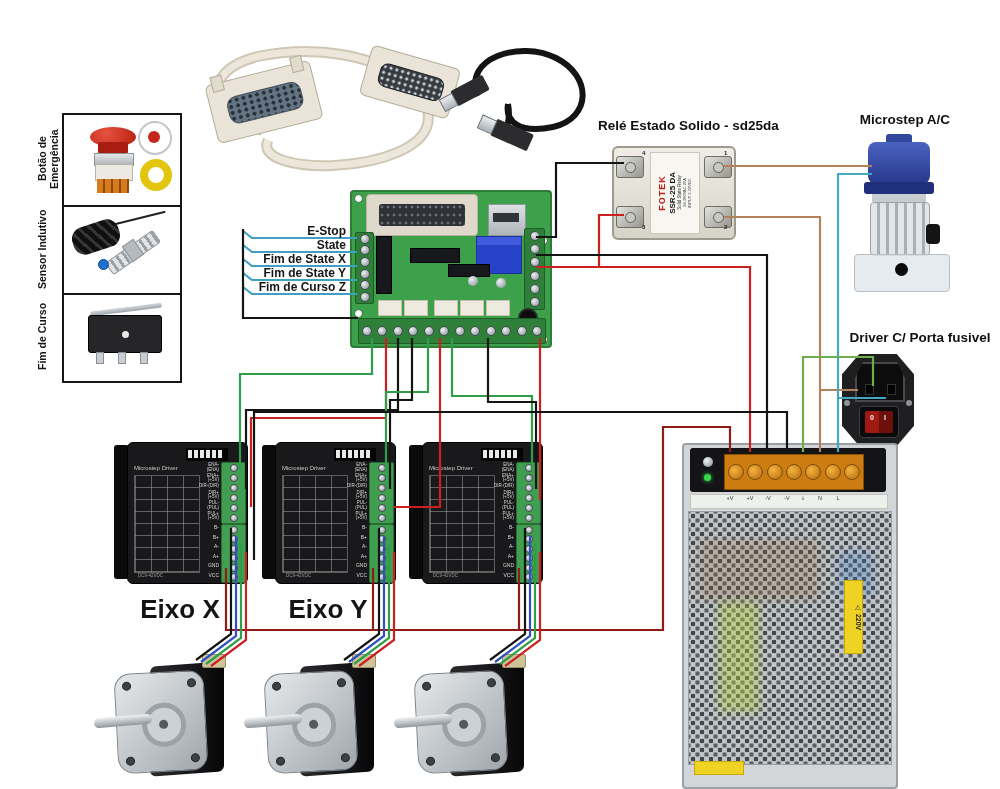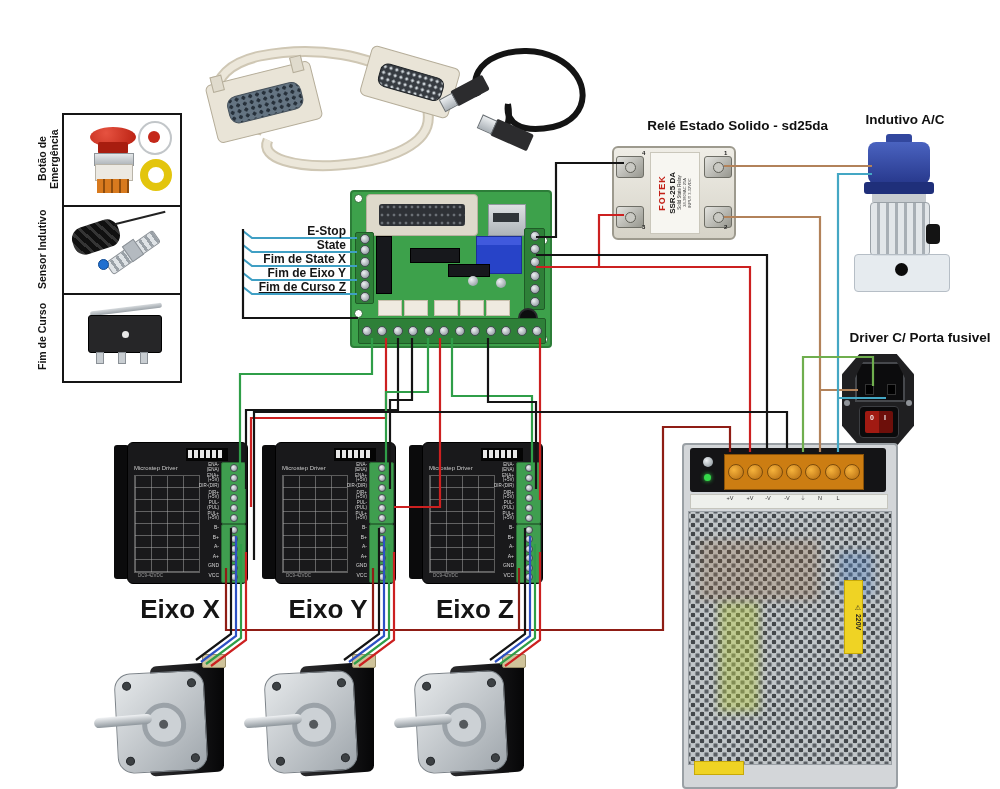--- a/index.html
+++ b/index.html
@@ -1,21 +1,21 @@
 <!DOCTYPE html>
 <html><head>
 <meta charset="utf-8">
 <style>
   html,body{margin:0;padding:0;background:#fff;}
   #stage{position:relative;width:1000px;height:789px;background:#fff;overflow:hidden;
          font-family:"Liberation Sans","DejaVu Sans",sans-serif;color:#151515;}
   .c{position:absolute;}
   svg.layer{position:absolute;left:0;top:0;pointer-events:none;}
   #art{z-index:1;} #wires{z-index:10;}
-  .title{position:absolute;font-weight:bold;font-size:13.5px;z-index:20;color:#101010;text-align:right;}
+  .title{position:absolute;font-weight:bold;font-size:13.5px;z-index:20;color:#101010;}
 
   
   .sb-box{position:absolute;left:62px;width:116px;background:#fff;border:2px solid #151515;z-index:2;}
   .sb-lab{position:absolute;left:36px;width:16px;writing-mode:vertical-rl;transform:rotate(180deg);
           font-size:10.5px;font-weight:bold;text-align:center;z-index:2;}
   .mush-cap{position:absolute;left:26px;top:12px;width:46px;height:20px;border-radius:50%;
             background:radial-gradient(circle at 35% 30%,#e65240,#b81f10);}
   .mush-stem{position:absolute;left:34px;top:27px;width:30px;height:12px;background:#a81d0f;border-radius:2px;}
   .mush-collar{position:absolute;left:30px;top:38px;width:38px;height:11px;background:linear-gradient(#e4e7e9,#aeb4b8);border:1px solid #8f959a;}
   .mush-body{position:absolute;left:31px;top:49px;width:36px;height:15px;background:#ece9e2;border:1px solid #b9b4a8;}
@@ -282,21 +282,21 @@
       <div class="vtext">
         <span class="r-brand">FOTEK</span>
         <span class="r-model">SSR-25 DA</span>
         <span class="r-type">Solid State Relay</span>
         <span class="r-rate">24-380VAC 25A</span>
         <span class="r-rate">INPUT 3-32VDC</span>
       </div>
     </div>
   </div>
 
-  <div class="title" style="left:845px;top:112px;width:120px;text-align:center;">Indutivo A/C</div>
+  <div class="title" style="left:845px;top:112px;width:120px;text-align:center;">Microstep A/C</div>
   <div id="spindle" class="c">
     <div id="sp-nub"></div>
     <div id="sp-cap"></div>
     <div id="sp-band"></div>
     <div id="sp-neck"></div>
     <div id="sp-body"></div>
     <div id="sp-knob"></div>
     <div id="sp-base"></div>
   </div>
 
@@ -517,21 +517,20 @@
       </div>
       <div class="drv-blk drv-blk2">
         <span class="term"></span>
         <span class="term"></span>
         <span class="term"></span>
         <span class="term"></span>
         <span class="term"></span>
         <span class="term"></span>
       </div>
       <div class="drv-bottom">DC9-42VDC</div>
-      <div class="drv-axis">Eixo Z</div>
     </div>
 
     <div class="motor" style="left: 116px; top: 656px;">
       <div class="mot-body"></div>
       <div class="mot-conn"></div>
       <div class="mot-plate">
         <i class="scr s1"></i>
         <i class="scr s2"></i>
         <i class="scr s3"></i>
         <i class="scr s4"></i>
@@ -561,22 +560,22 @@
         <i class="scr s2"></i>
         <i class="scr s3"></i>
         <i class="scr s4"></i>
         <div class="mot-hub"></div>
       </div>
       <div class="mot-shaft"></div>
     </div>
   <div class="sigl" style="top: 225px;">E-Stop</div>
     <div class="sigl" style="top: 239px;">State</div>
     <div class="sigl" style="top: 253px;">Fim de State X</div>
-    <div class="sigl" style="top: 267px;">Fim de Eixo Y</div>
-    <div class="sigl" style="top: 281px; text-decoration: underline;">Fim de Curso Z</div>
+    <div class="sigl" style="top: 267px;">Fim de State Y</div>
+    <div class="sigl" style="top: 281px;">Fim de Curso Z</div>
     <span class="psu-tl" style="left: 730px;">+V</span>
     <span class="psu-tl" style="left: 750px;">+V</span>
     <span class="psu-tl" style="left: 768px;">-V</span>
     <span class="psu-tl" style="left: 787px;">-V</span>
     <span class="psu-tl" style="left: 803px;">⏚</span>
     <span class="psu-tl" style="left: 820px;">N</span>
     <span class="psu-tl" style="left: 838px;">L</span>
   </div>
 
 </body></html>

